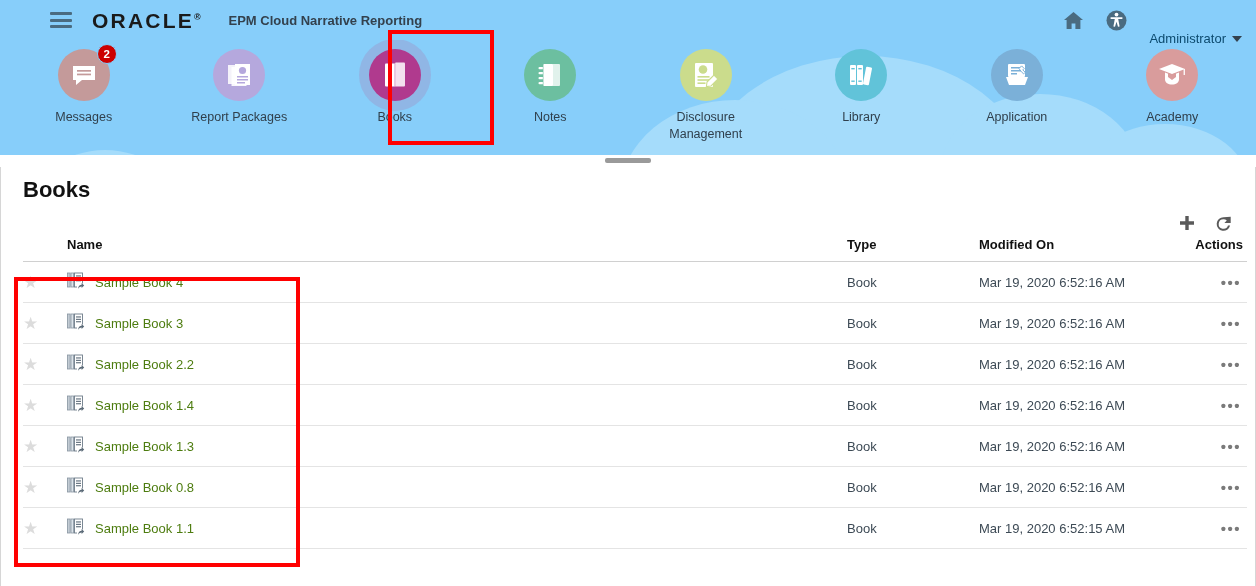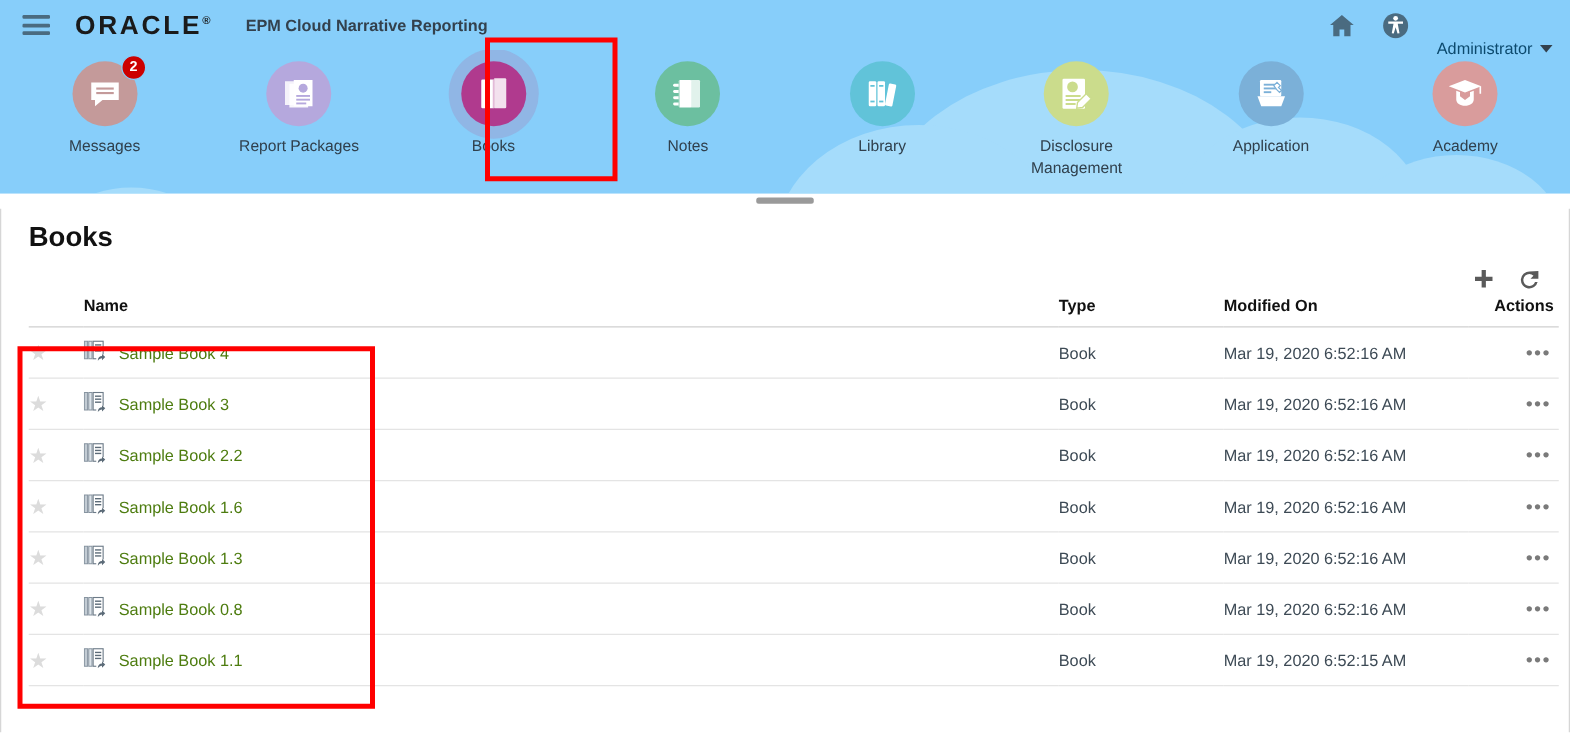--- a/index.html
+++ b/index.html
@@ -13,20 +13,21 @@
   }
 
   
   .app-header {
     position: relative;
     height: 40px;
     background: #87cefa;
     display: flex;
     align-items: center;
     z-index: 5;
+    padding-left: 32px;
   }
   .hamburger {
     width: 22px; height: 16px;
     margin-left: 18px; margin-right: 20px;
     display: flex; flex-direction: column; justify-content: space-between;
     cursor: pointer;
   }
   .hamburger span { display: block; height: 3px; background: #4a6b80; border-radius: 1px; }
 
   .oracle-logo {
@@ -273,49 +274,49 @@
           <rect x="2.5" y="16" width="6" height="2.3" rx="1.1"></rect>
           <rect x="2.5" y="21" width="6" height="2.3" rx="1.1"></rect>
         </g>
         <rect x="6.6" y="3" width="1.4" height="22" fill="#6cbfa0" opacity="0.4"></rect>
           </svg>
 
      </div>
      <div class="nav-label">Notes</div>
       </div>
       <div class="nav-item">
+        <div class="nav-circle" style="background:#cbdc8c">
+       <svg width="28" height="28" viewBox="0 0 28 28">
+        <rect x="3" y="2" width="18" height="24" rx="1" fill="#ffffff"></rect>
+        <circle cx="11" cy="8.5" r="4.3" fill="#cbdc8c"></circle>
+        <rect x="5.5" y="15" width="12" height="1.6" fill="#cbdc8c"></rect>
+        <rect x="5.5" y="18.2" width="12" height="1.6" fill="#cbdc8c"></rect>
+        <rect x="5.5" y="21.4" width="8" height="1.6" fill="#cbdc8c"></rect>
+        <path d="M15 21l7-7 4 4-7 7-4.6.6z" fill="#ffffff" stroke="#cbdc8c" stroke-width="1.1"></path>
+          </svg>
+
+     </div>
+     <div class="nav-label">Disclosure Management</div>
+      </div>
+      <div class="nav-item">
         <div class="nav-circle" style="background:#61c3d9">
        <svg width="28" height="26" viewBox="0 0 28 26">
         <rect x="3" y="3" width="6" height="20" rx="1" fill="#ffffff"></rect>
         <rect x="10" y="3" width="6" height="20" rx="1" fill="#ffffff"></rect>
         <rect x="17.5" y="5" width="6" height="18" rx="1" fill="#ffffff" transform="rotate(11 20.5 14)"></rect>
         <g fill="#61c3d9">
           <rect x="4.3" y="6" width="3.4" height="1.4"></rect>
               <rect x="4.3" y="18.5" width="3.4" height="1.4"></rect>
           <rect x="11.3" y="6" width="3.4" height="1.4"></rect>
               <rect x="11.3" y="18.5" width="3.4" height="1.4"></rect>
         </g>
           </svg>
 
      </div>
      <div class="nav-label">Library</div>
-      </div>
-      <div class="nav-item">
-        <div class="nav-circle" style="background:#cbdc8c">
-       <svg width="28" height="28" viewBox="0 0 28 28">
-        <rect x="3" y="2" width="18" height="24" rx="1" fill="#ffffff"></rect>
-        <circle cx="11" cy="8.5" r="4.3" fill="#cbdc8c"></circle>
-        <rect x="5.5" y="15" width="12" height="1.6" fill="#cbdc8c"></rect>
-        <rect x="5.5" y="18.2" width="12" height="1.6" fill="#cbdc8c"></rect>
-        <rect x="5.5" y="21.4" width="8" height="1.6" fill="#cbdc8c"></rect>
-        <path d="M15 21l7-7 4 4-7 7-4.6.6z" fill="#ffffff" stroke="#cbdc8c" stroke-width="1.1"></path>
-          </svg>
-
-     </div>
-     <div class="nav-label">Disclosure Management</div>
       </div>
       <div class="nav-item">
         <div class="nav-circle" style="background:#7bb0d8">
        <svg width="28" height="26" viewBox="0 0 28 26">
         <rect x="5" y="2" width="17" height="13" rx="1" fill="#ffffff"></rect>
         <g fill="#7bb0d8">
           <rect x="8" y="5" width="10" height="1.5"></rect>
               <rect x="8" y="8" width="10" height="1.5"></rect>
               <rect x="8" y="11" width="6" height="1.5"></rect>
         </g>
@@ -465,21 +466,21 @@
     <rect x="4" y="1" width="2.6" height="14" fill="#dde4ea" stroke="#8794a0" stroke-width="0.8"></rect>
     <rect x="7.5" y="1" width="8" height="14" fill="#ffffff" stroke="#6d7b88" stroke-width="0.9"></rect>
     <g fill="#5c6b78">
       <rect x="9" y="3.4" width="5" height="1.1"></rect>
       <rect x="9" y="5.8" width="5" height="1.1"></rect>
       <rect x="9" y="8.2" width="5" height="1.1"></rect>
     </g>
     <path d="M10 11.5h6.5v5.5H10z" fill="#ffffff"></path>
     <path d="M11.2 16.4c0-2.1 1.5-3.6 3.4-3.6v-1.7l2.6 2.5-2.6 2.5v-1.6c-1.3 0-2.4.7-3.1 1.9z" fill="#5c6b78"></path>
   </svg></span>
-         <span class="book-link">Sample Book 1.6</span>
+         <span class="book-link">Sample Book 1.4</span>
        </span>
      </td>
      <td class="col-type">Book</td>
      <td class="col-mod">Mar 19, 2020 6:52:16 AM</td>
      <td class="col-act">
        <span class="dots">•••</span>
      </td>
         </tr>
         <tr>
           <td class="col-star">

